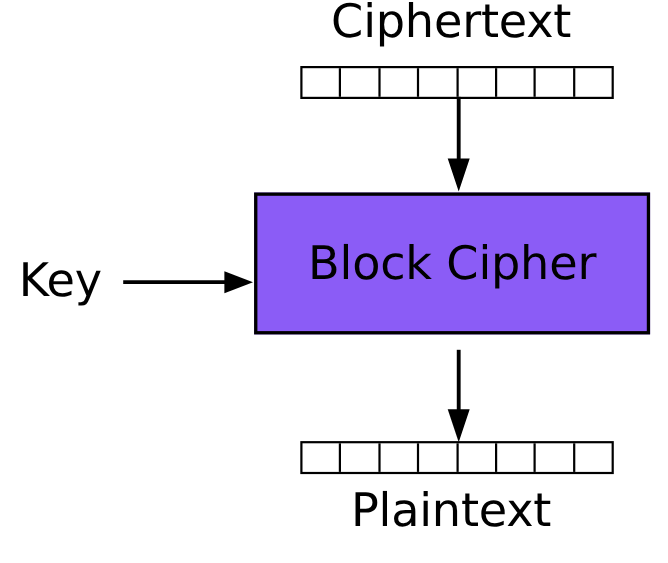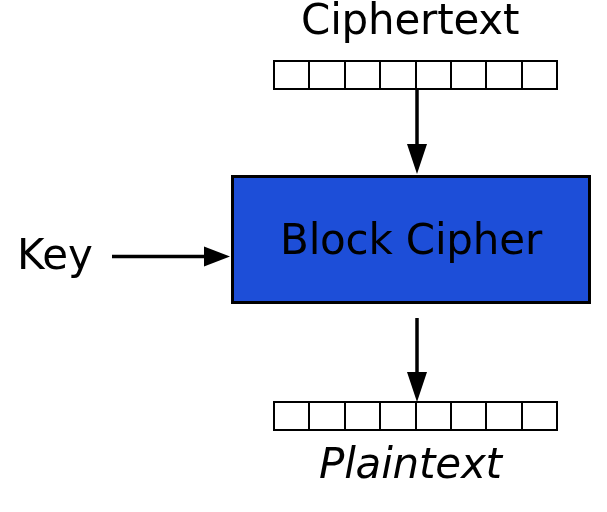--- a/index.html
+++ b/index.html
@@ -33,21 +33,20 @@
     white-space: nowrap;
     letter-spacing: -0.2px;
   }
   #ciphertext-label {
     left: 281px;
     top: -3px;
   }
   #plaintext-label {
     left: 299px;
     top: 441px;
-    font-style: italic;
   }
   #key-label {
     left: -3px;
     top: 232px;
   }
 
   
   .byte-grid {
     position: absolute;
     display: flex;
@@ -78,21 +77,21 @@
 
   
   #cipher-box {
     position: absolute;
     left: 211px;
     top: 175px;
     width: 360px;
     height: 129px;
     border: 3px solid #000000;
     box-sizing: border-box;
-    background: #1d4ed8;
+    background: #8b5cf6;
     display: flex;
     flex-direction: column;
     align-items: center;
     justify-content: center;
   }
   #cipher-box .box-line {
     font-family: "DejaVu Sans", sans-serif;
     font-size: 42px;
     line-height: 49px;
     color: #000000;

